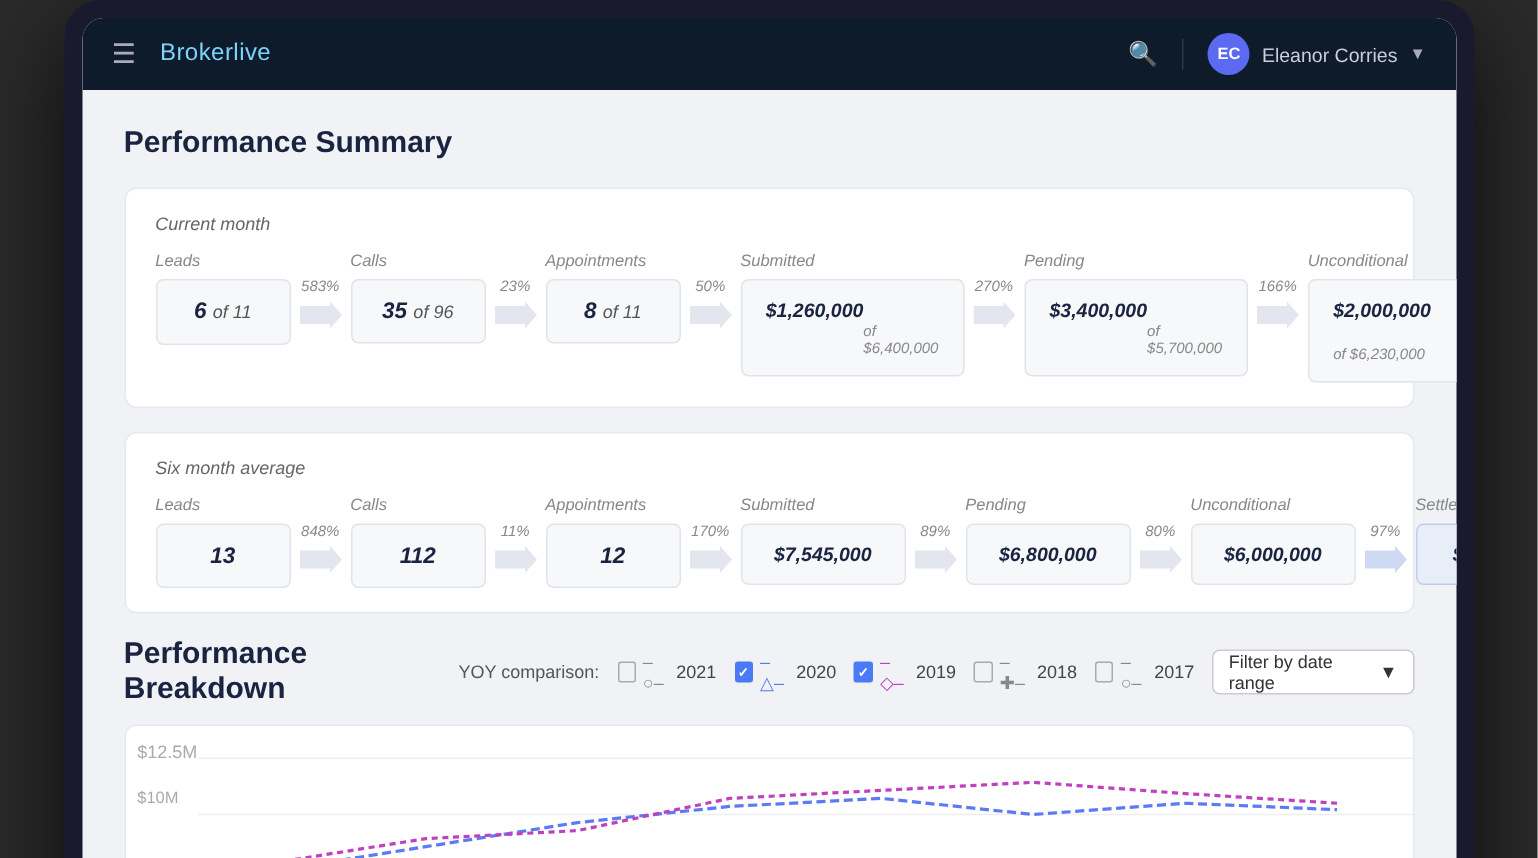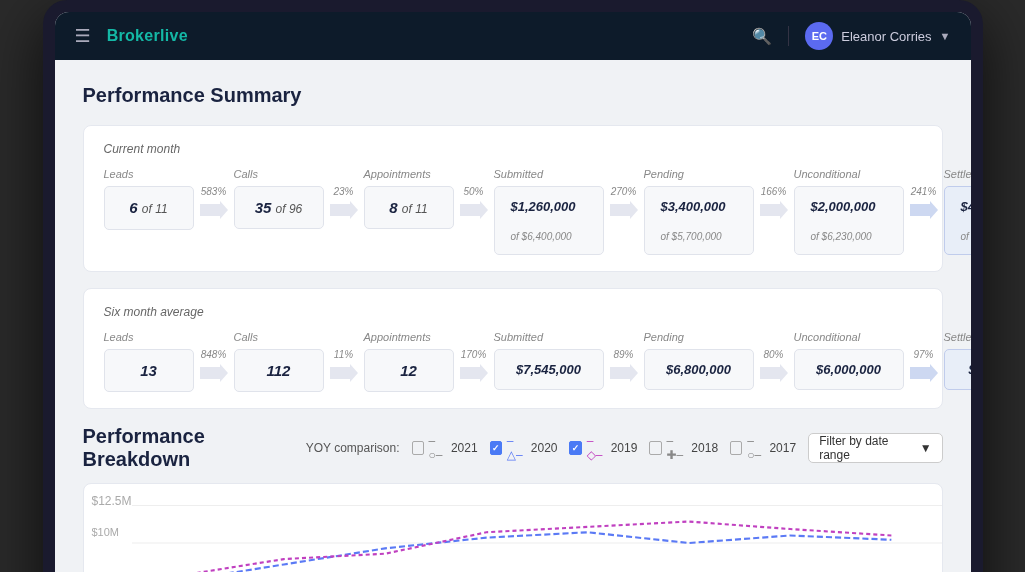--- a/index.html
+++ b/index.html
@@ -40,23 +40,23 @@
       display: flex;
       align-items: center;
       gap: 16px;
     }
     .hamburger-icon {
       color: #aab;
       font-size: 18px;
       cursor: pointer;
     }
     .brand-name {
-      color: #14b8a6;
+      color: #7dd3fc;
       font-size: 16px;
-      font-weight: 700;
+      font-weight: 400;
       letter-spacing: 0.3px;
     }
     .navbar-right {
       display: flex;
       align-items: center;
       gap: 16px;
     }
     .search-icon {
       color: #aab;
       font-size: 16px;
@@ -361,38 +361,38 @@
             <span class="arrow-pct">50%</span>
             <div class="arrow-shape">
               <svg viewBox="0 0 28 20" fill="none">
                 <path d="M0 4 L20 4 L20 1 L28 10 L20 19 L20 16 L0 16 Z" fill="#d8dce8" opacity="0.7"></path>
               </svg>
             </div>
           </div>
 
           <div class="metric-col">
             <div class="metric-header">Submitted</div>
-            <div class="metric-box" style="min-width:110px; flex-direction:column; align-items:flex-start;">
+            <div class="metric-box" style="min-width:110px; flex-direction:row; align-items:flex-start;">
               <span class="metric-value" style="font-size:13px;">$1,260,000</span>
               <span class="metric-sub">of $6,400,000</span>
             </div>
           </div>
 
           <div class="arrow-connector">
             <span class="arrow-pct">270%</span>
             <div class="arrow-shape">
               <svg viewBox="0 0 28 20" fill="none">
                 <path d="M0 4 L20 4 L20 1 L28 10 L20 19 L20 16 L0 16 Z" fill="#d8dce8" opacity="0.7"></path>
               </svg>
             </div>
           </div>
 
           <div class="metric-col">
             <div class="metric-header">Pending</div>
-            <div class="metric-box" style="min-width:110px; flex-direction:column; align-items:flex-start;">
+            <div class="metric-box" style="min-width:110px; flex-direction:row; align-items:flex-start;">
               <span class="metric-value" style="font-size:13px;">$3,400,000</span>
               <span class="metric-sub">of $5,700,000</span>
             </div>
           </div>
 
           <div class="arrow-connector">
             <span class="arrow-pct">166%</span>
             <div class="arrow-shape">
               <svg viewBox="0 0 28 20" fill="none">
                 <path d="M0 4 L20 4 L20 1 L28 10 L20 19 L20 16 L0 16 Z" fill="#d8dce8" opacity="0.7"></path>

